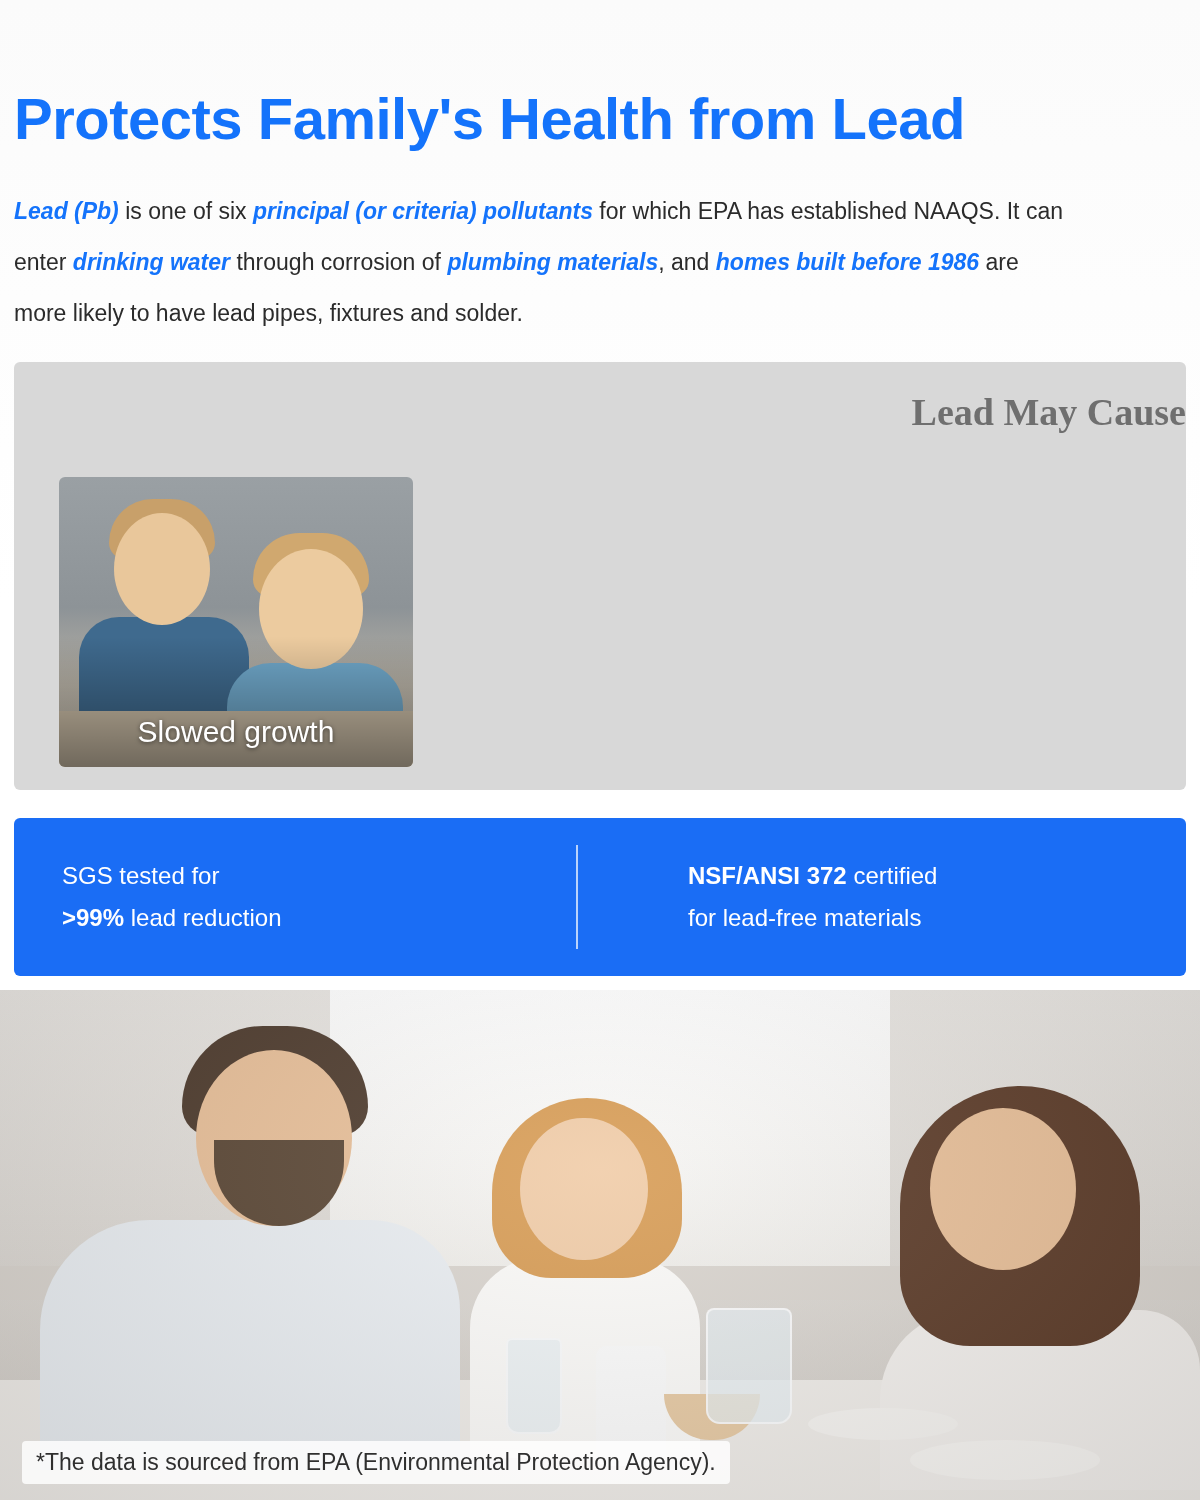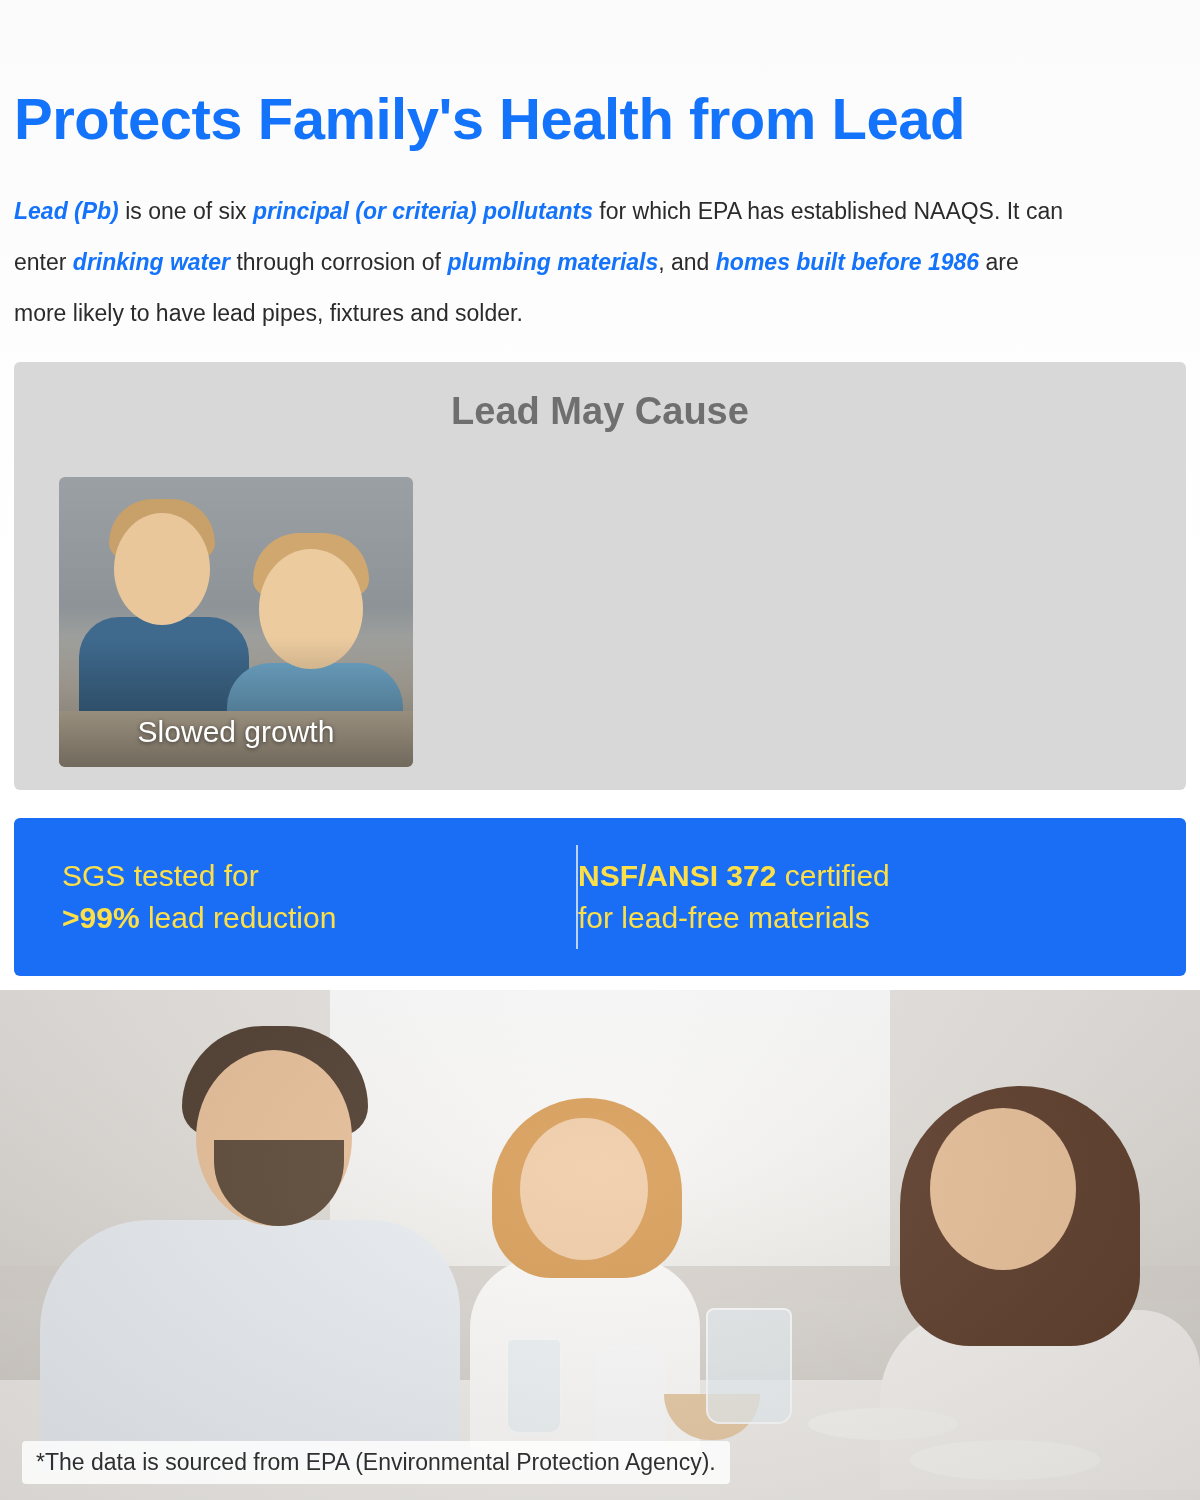--- a/index.html
+++ b/index.html
@@ -55,24 +55,25 @@
     width: 1172px;
     height: 428px;
     background: #d8d8d8;
     border-radius: 6px;
   }
   .cause-title {
     position: absolute;
     top: 28px;
     left: 0;
     width: 100%;
-    text-align: center;
+    text-align: right;
     font-size: 38px;
     font-weight: 700;
     color: #6f6f6f;
+    font-family: Liberation Serif, serif;
   }
   .cards {
     position: absolute;
     top: 115px;
     left: 45px;
     right: 45px;
     display: flex;
     gap: 6px;
   }
   .card {
@@ -136,26 +137,26 @@
     left: 14px;
     top: 818px;
     width: 1172px;
     height: 158px;
     background: #1a6df5;
     border-radius: 6px;
     display: flex;
     align-items: center;
   }
   .claim {
-    color: #fde047;
-    font-size: 30px;
+    color: #ffffff;
+    font-size: 24px;
     line-height: 42px;
   }
   .claim-left { width: 562px; padding-left: 48px; }
-  .claim-right { flex: 1; }
+  .claim-right { flex: 1; padding-left: 110px; }
   .claim b { font-weight: 700; }
   .divider {
     width: 2px;
     height: 104px;
     background: rgba(255,255,255,.7);
   }
 
   
   .family {
     position: absolute;

